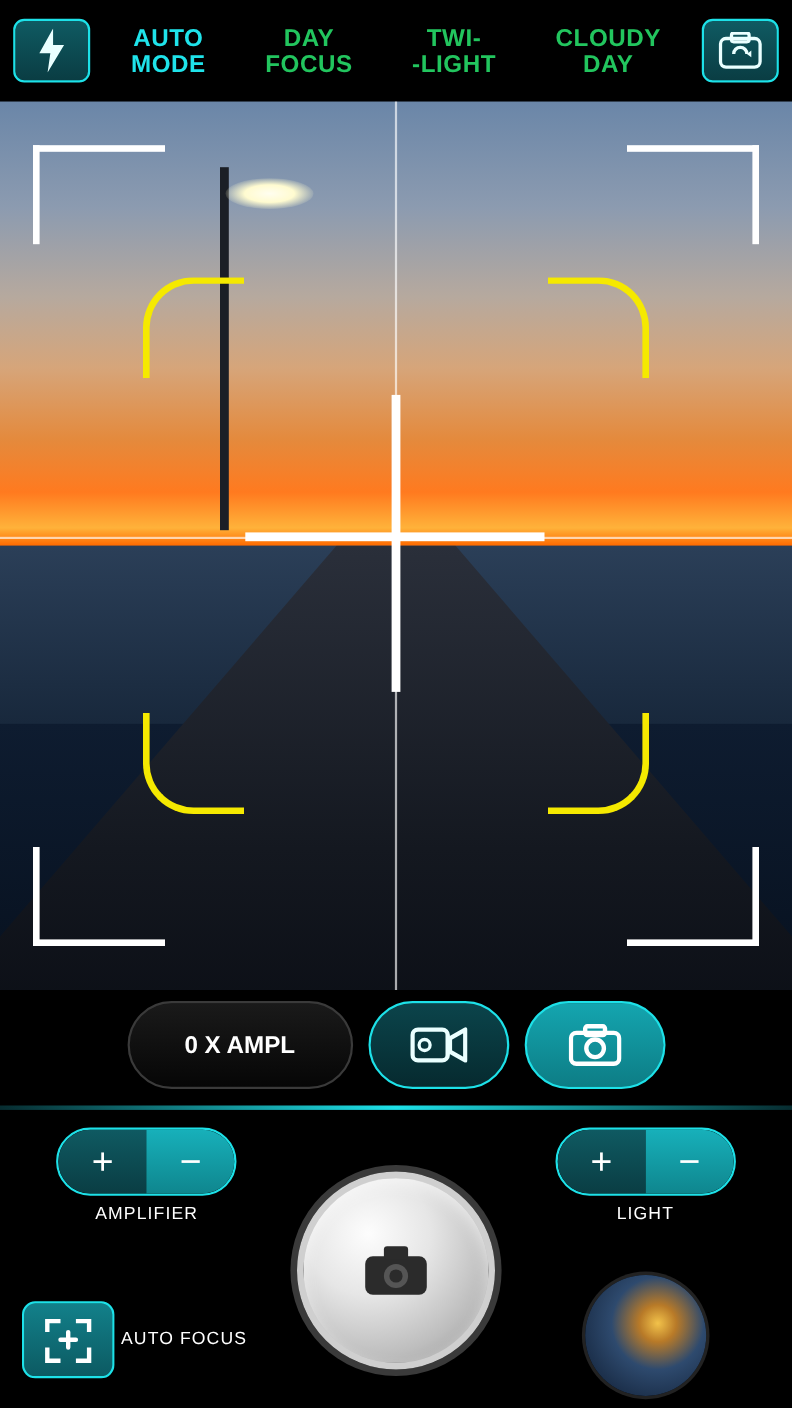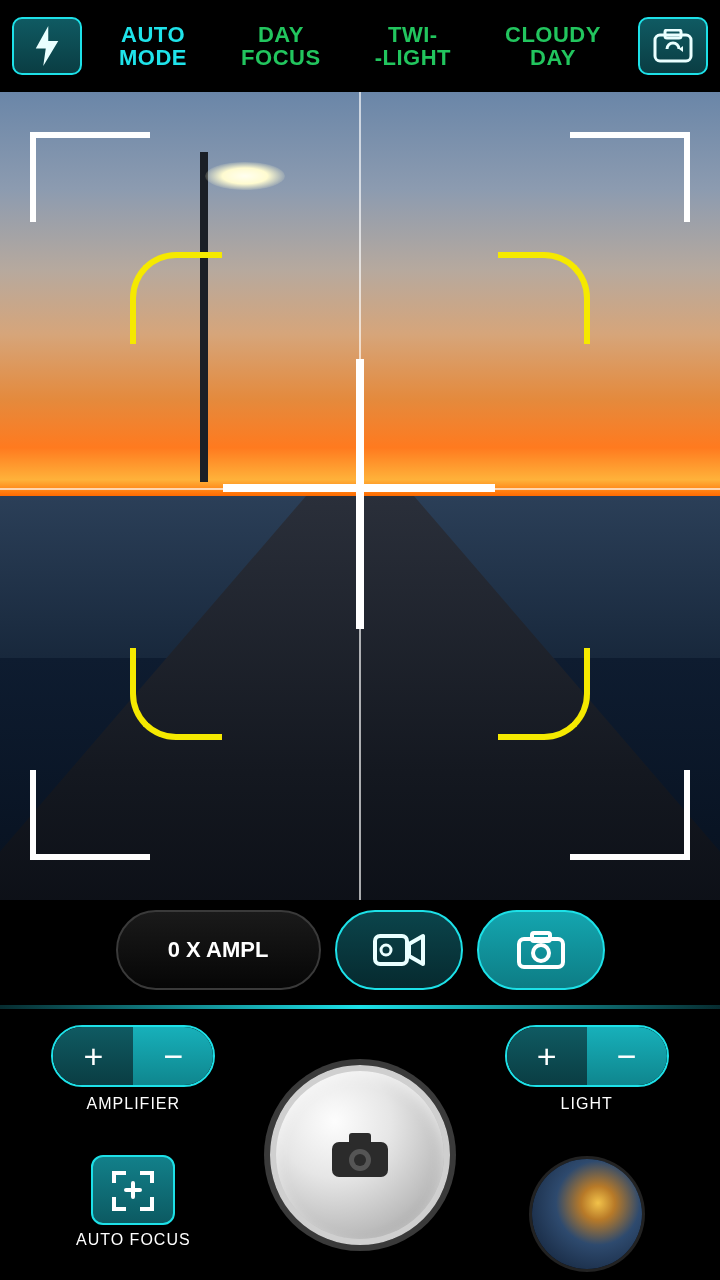--- a/index.html
+++ b/index.html
@@ -163,21 +163,21 @@
 
   .shutter-cell { grid-row:1 / span 2; display:flex; align-items:flex-start; justify-content:center; padding-top:40px;}
   .shutter {
     width:180px; height:180px; border-radius:50%;
     background: radial-gradient(circle at 35% 30%, #fdfdfd 0%, #e6e6e6 35%, #bdbdbd 70%, #8c8c8c 100%);
     border:6px solid #cfcfcf;
     box-shadow: 0 0 0 6px #3a3a3a, inset 0 6px 14px rgba(255,255,255,.6);
     display:flex; align-items:center; justify-content:center;
   }
 
-  .af-cell { grid-column:1; grid-row:2; display:flex; flex-direction:column; align-items:center; gap:6px; justify-content:flex-start; padding-top:10px;}
+  .af-cell { grid-column:1; grid-row:2; display:flex; flex-direction:row; align-items:center; gap:6px; justify-content:flex-start; padding-top:10px;}
   .af-btn {
     width:84px; height:70px; border-radius:12px;
     background:linear-gradient(#12808a,#0c5a62);
     border:2px solid #1de1e8;
     display:flex; align-items:center; justify-content:center;
   }
   .gallery-cell { grid-column:3; grid-row:2; display:flex; align-items:flex-start; justify-content:center; padding-top:14px;}
   .gallery {
     width:110px; height:110px; border-radius:50%;
     background: radial-gradient(circle at 60% 40%, #f2c24a 0%, #b87a28 18%, #2e4a6e 45%, #0d1a2e 100%);

